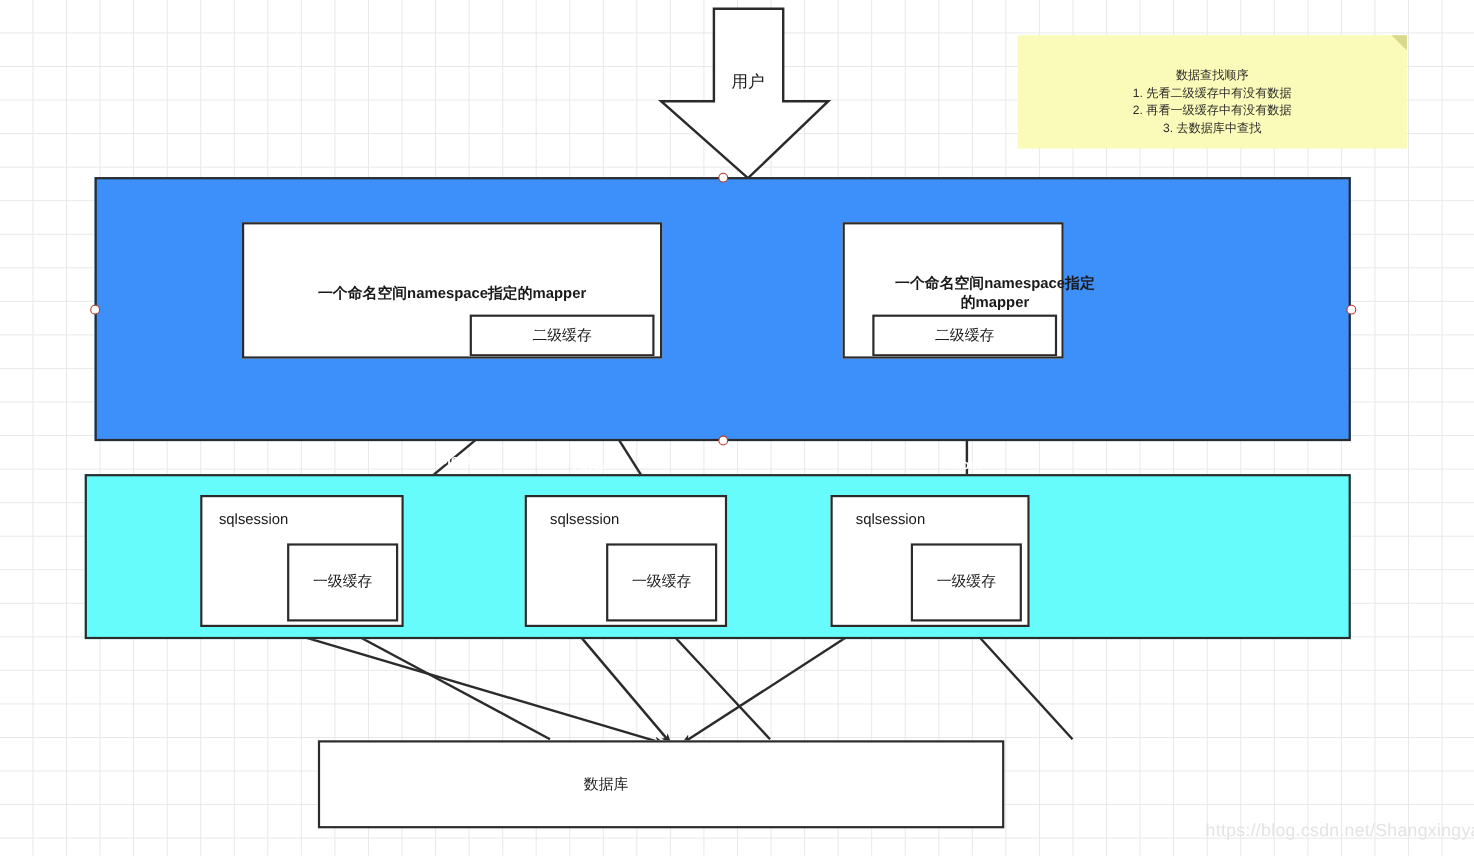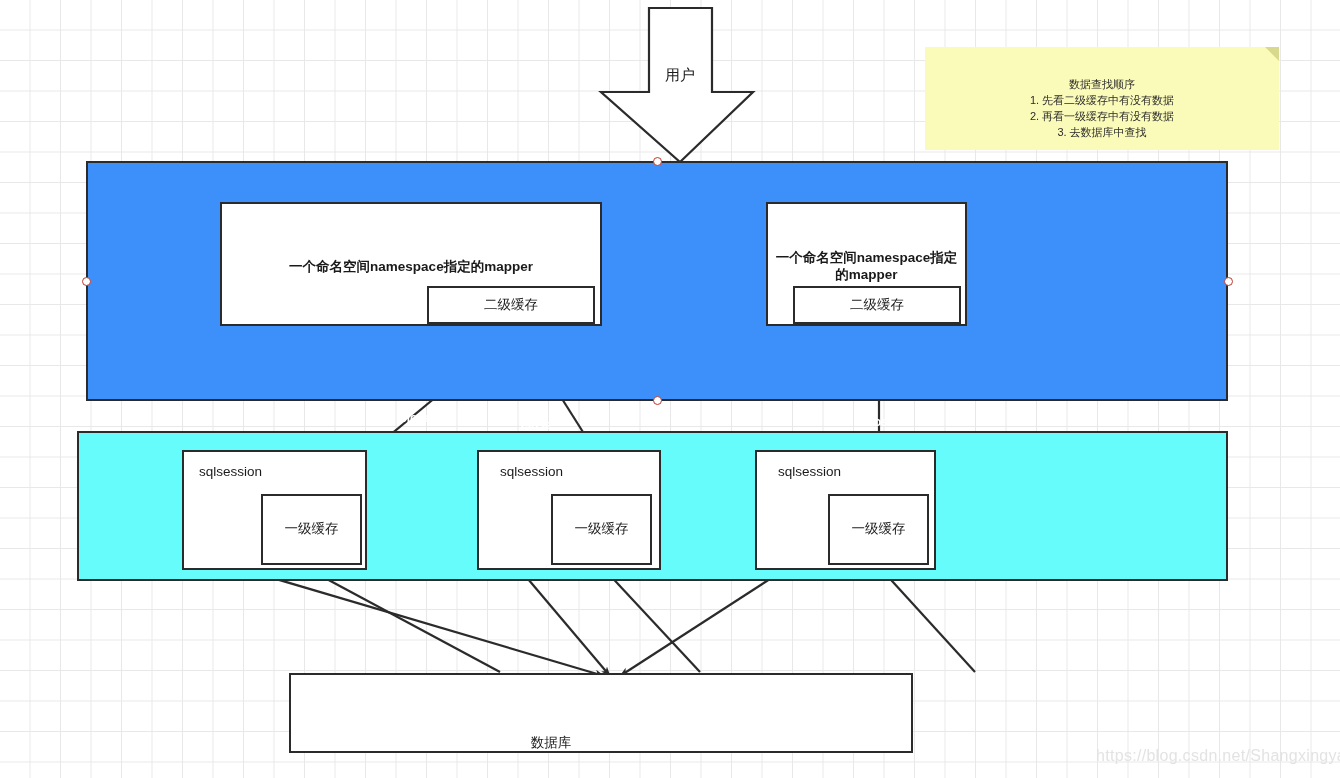--- a/index.html
+++ b/index.html
@@ -77,21 +77,20 @@
   .note {
     position: absolute;
     box-sizing: border-box;
     background: #fbfbb9;
     font-size: 11px;
     color: #2b2b2b;
     text-align: center;
     line-height: 1.45;
     padding-top: 14px;
     white-space: pre-line;
-    margin-top: 15px;
   }
   .note-fold {
     position: absolute;
     right: 0; top: 0;
     width: 0; height: 0;
     border-left: 14px solid transparent;
     border-top: 14px solid #d9d98d;
   }
   .anchor {
     position: absolute;
@@ -152,21 +151,21 @@
   </div>
 
   <div class="band band-mapper" style="left:86px; top:161px; width:1142px; height:240px;"></div>
 
   <div class="box" style="left:220px; top:202px; width:382px; height:124px;"></div>
   <div class="lbl mapper-title" style="left:224px; top:259px; width:374px;">一个命名空间namespace指定的mapper</div>
   <div class="box" style="left:427px; top:286px; width:168px; height:38px;"></div>
   <div class="lbl cache2-label" style="left:427px; top:297px; width:168px;">二级缓存</div>
 
   <div class="box" style="left:766px; top:202px; width:201px; height:124px;"></div>
-  <div class="lbl mapper-title" style="left:769px; top:250px; width:195px;">一个命名空间namespace指定
+  <div class="lbl mapper-title" style="left:807px; top:250px; width:195px;">一个命名空间namespace指定
 的mapper</div>
   <div class="box" style="left:793px; top:286px; width:168px; height:38px;"></div>
   <div class="lbl cache2-label" style="left:793px; top:297px; width:168px;">二级缓存</div>
 
   <div class="close-label" style="left:400px; top:363px;">close</div>
   <div class="close-label" style="left:521px; top:370px;">close</div>
   <div class="close-label" style="left:864px; top:367px;">close</div>
 
   <div class="band band-session" style="left:77px; top:431px; width:1151px; height:150px;"></div>
 
@@ -179,21 +178,21 @@
   <div class="lbl session-title" style="left:500px; top:464px; width:160px;">sqlsession</div>
   <div class="box" style="left:551px; top:494px; width:101px; height:71px;"></div>
   <div class="lbl cache1-label" style="left:551px; top:521px; width:101px;">一级缓存</div>
 
   <div class="box" style="left:755px; top:450px; width:181px; height:120px;"></div>
   <div class="lbl session-title" style="left:778px; top:464px; width:160px;">sqlsession</div>
   <div class="box" style="left:828px; top:494px; width:101px; height:71px;"></div>
   <div class="lbl cache1-label" style="left:828px; top:521px; width:101px;">一级缓存</div>
 
   <div class="box" style="left:289px; top:673px; width:624px; height:80px;"></div>
-  <div class="lbl db-label" style="left:289px; top:705px; width:524px;margin-top:30px;">数据库</div>
+  <div class="lbl db-label" style="left:289px; top:705px; width:524px;">数据库</div>
 
   <div class="anchor" style="left:657px; top:161px;"></div>
   <div class="anchor" style="left:86px; top:281px;"></div>
   <div class="anchor" style="left:1228px; top:281px;"></div>
   <div class="anchor" style="left:657px; top:400px;"></div>
 
   <div class="watermark" style="left:1096px; top:747px;">https://blog.csdn.net/Shangxingya</div>
 
 </div>
 

